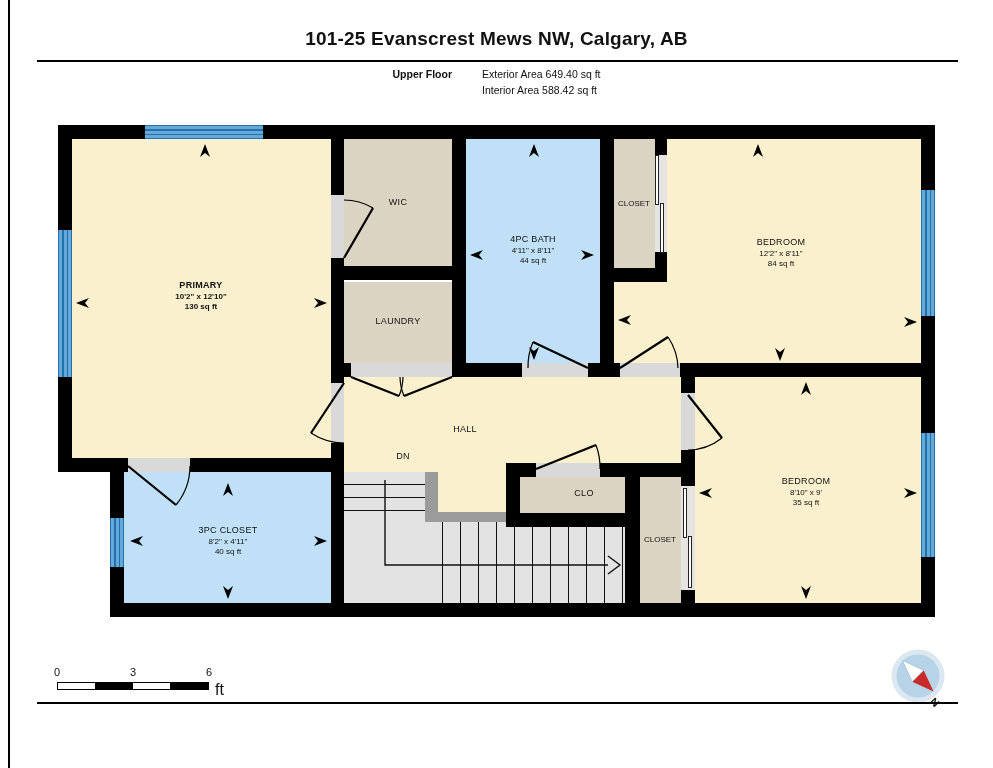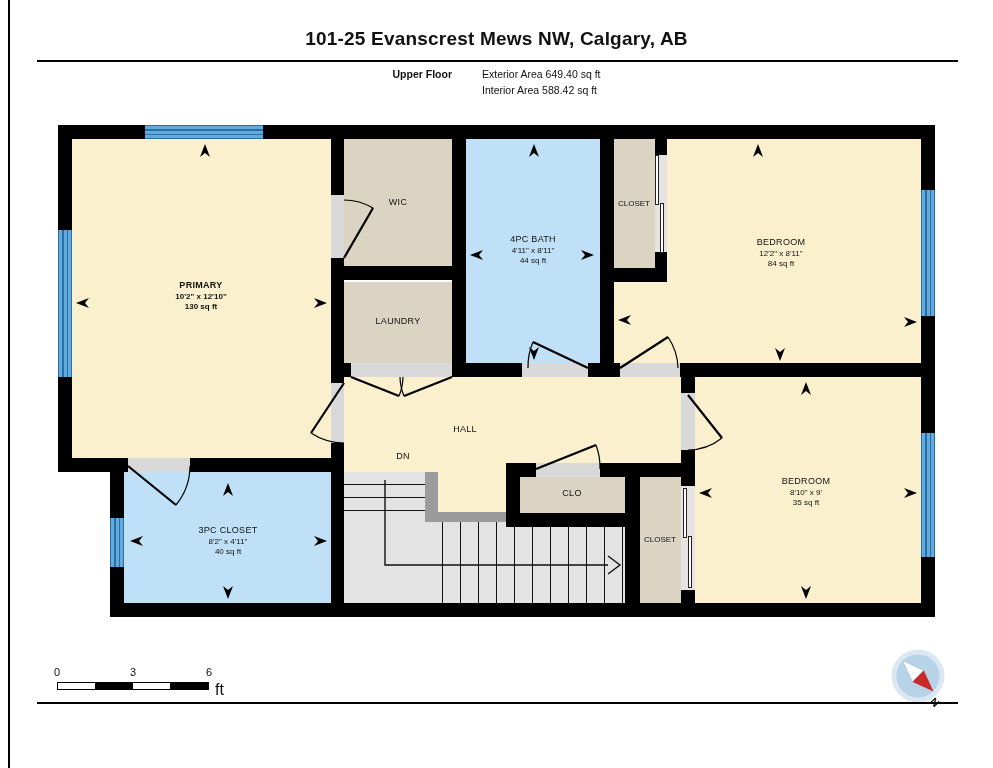--- a/index.html
+++ b/index.html
@@ -158,21 +158,21 @@
   </div>
   <div class="rlabel" style="left:398px;top:322px;">
     <div class="rname">LAUNDRY</div>
   </div>
   <div class="rlabel" style="left:465px;top:430px;">
     <div class="rname">HALL</div>
   </div>
   <div class="rlabel" style="left:403px;top:457px;">
     <div class="rname">DN</div>
   </div>
-  <div class="rlabel" style="left:572px;top:494px;">
+  <div class="rlabel" style="left:584px;top:494px;">
     <div class="rname">CLO</div>
   </div>
   <div class="rlabel" style="left:228px;top:541px;">
     <div class="rname">3PC CLOSET</div>
     <div class="rdim">8'2" x 4'11"</div>
     <div class="rdim">40 sq ft</div>
   </div>
   <div class="rlabel" style="left:660px;top:540px;font-size:8px;">
     <div class="rdim">CLOSET</div>
   </div>

